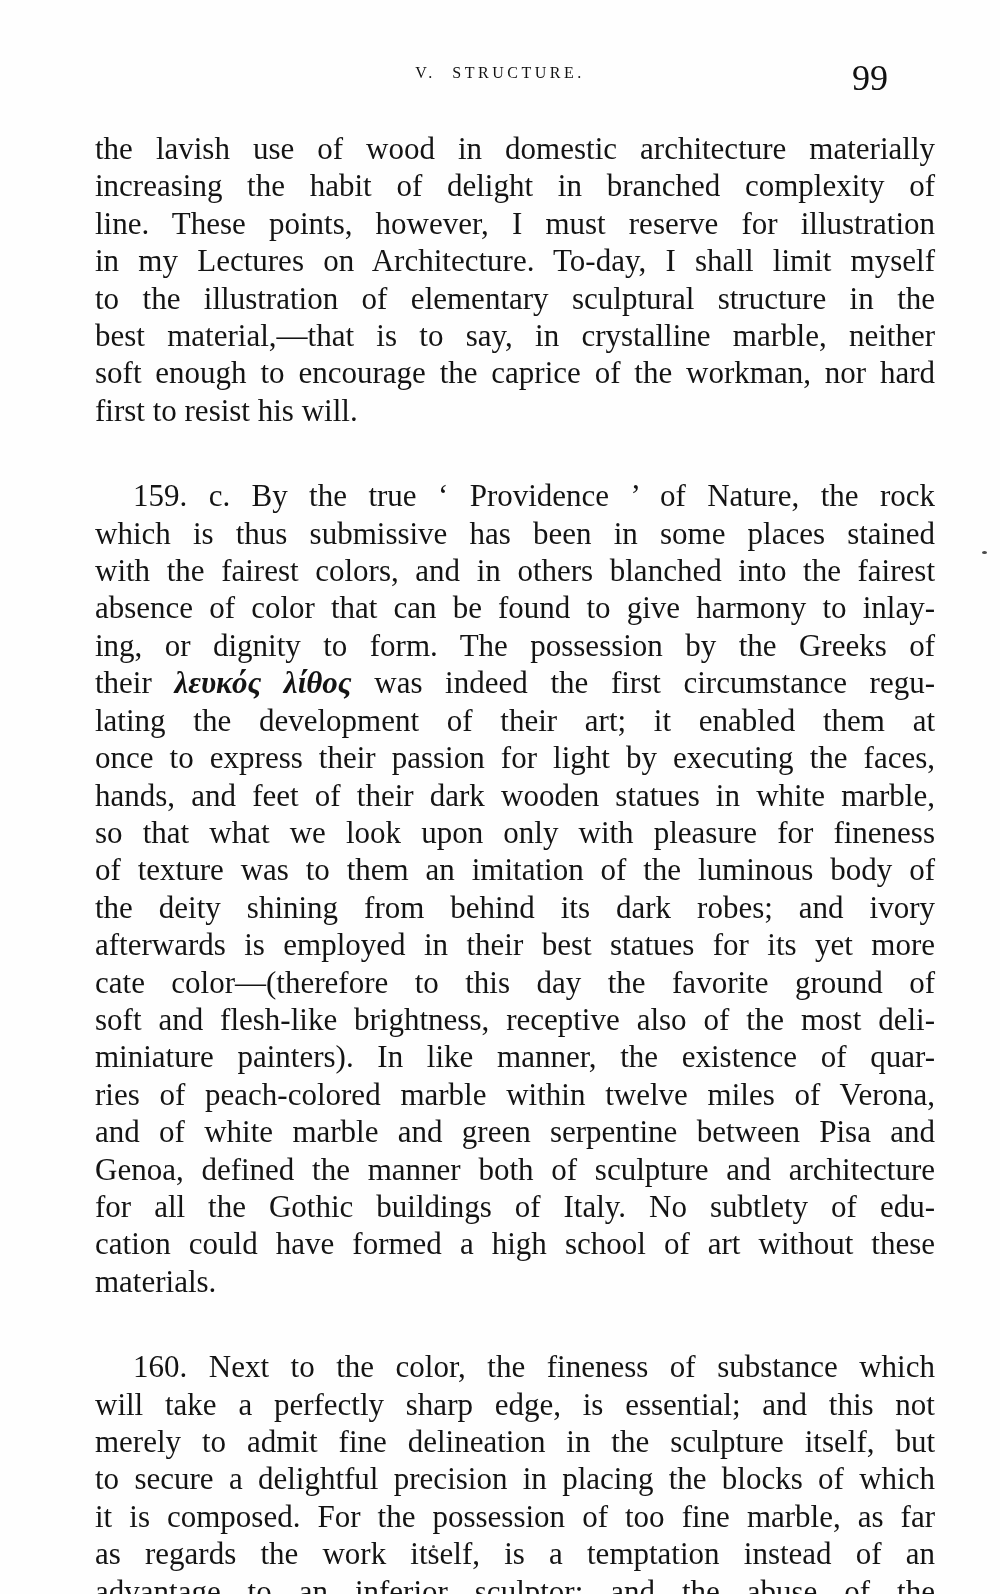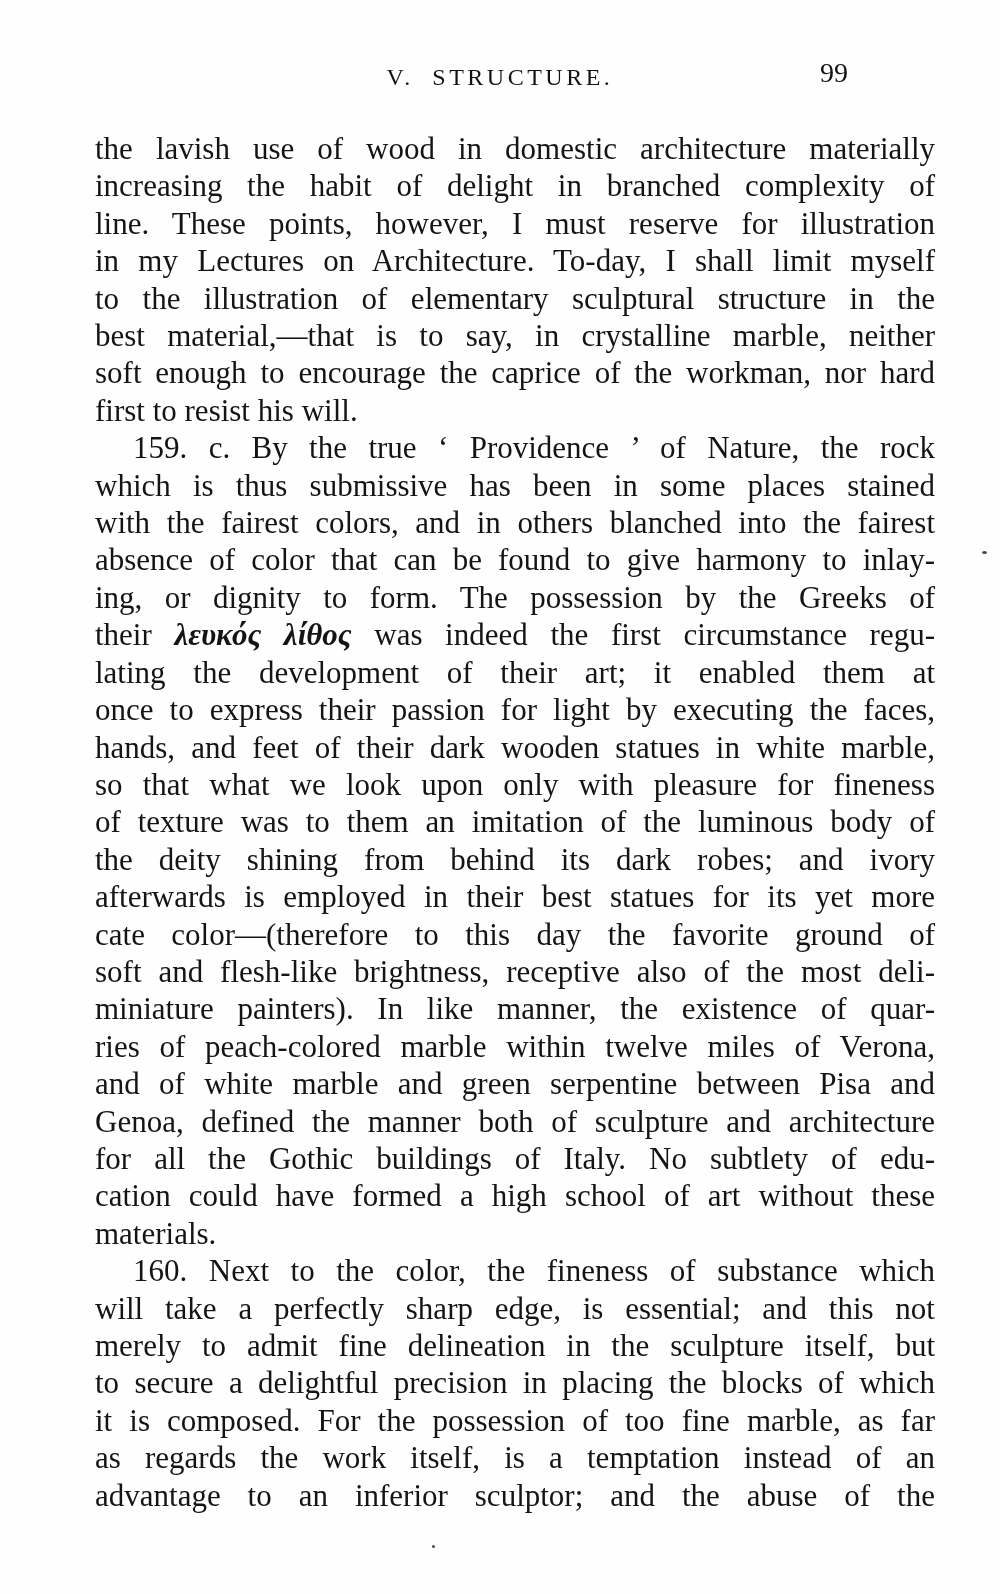--- a/index.html
+++ b/index.html
@@ -21,32 +21,32 @@
     top: 0; left: 0;
     width: 1000px;
     height: 110px;
   }
   .section {
     position: absolute;
     top: 64px;
     left: 0;
     width: 1000px;
     text-align: center;
-    font-size: 24px;
+    font-size: 16px;
     letter-spacing: 3.5px;
     word-spacing: 9px;
     color: #121212;
   }
   .pagenum {
     position: absolute;
     top: 57px;
     left: 820px;
     width: 100px;
-    text-align: left;
-    font-size: 28px;
+    text-align: center;
+    font-size: 36px;
     color: #121212;
   }
   .textblock {
     position: absolute;
     top: 130px;
     left: 95px;
     width: 840px;
     font-size: 31px;
     line-height: 37.4px;
     color: #141414;
@@ -54,20 +54,21 @@
   .line {
     text-align: justify;
     text-align-last: justify;
     white-space: normal;
   }
   .line.end {
     text-align-last: left;
   }
   .line.indent {
     text-indent: 38px;
+    margin-top: 48px;
   }
   .greek {
     font-style: italic;
     font-weight: 700;
   }
   .artifact {
     position: absolute;
     background: #4a4a4a;
     border-radius: 50%;
   }

